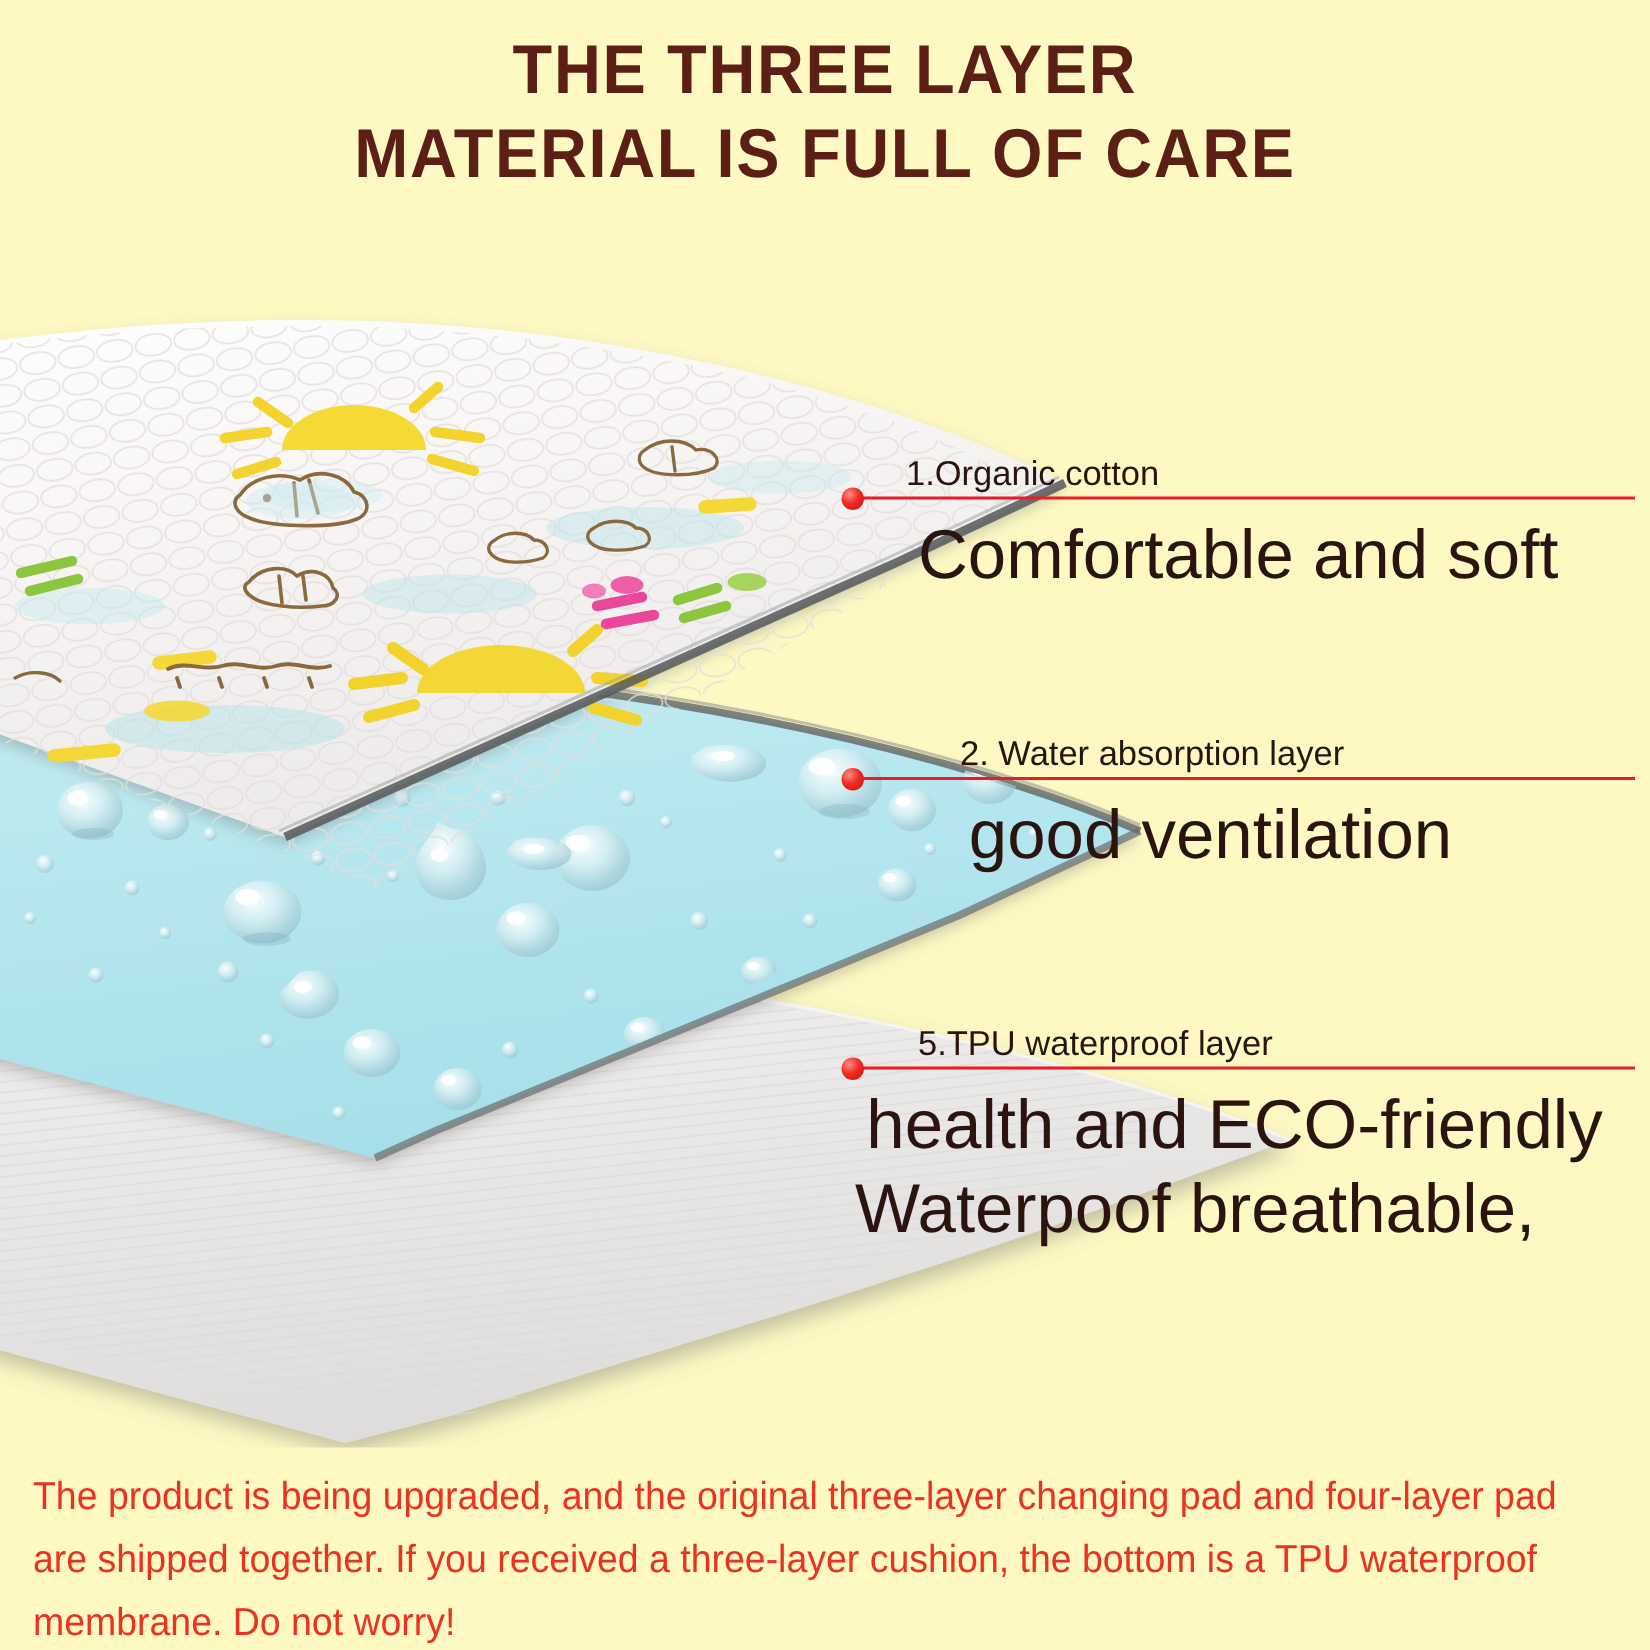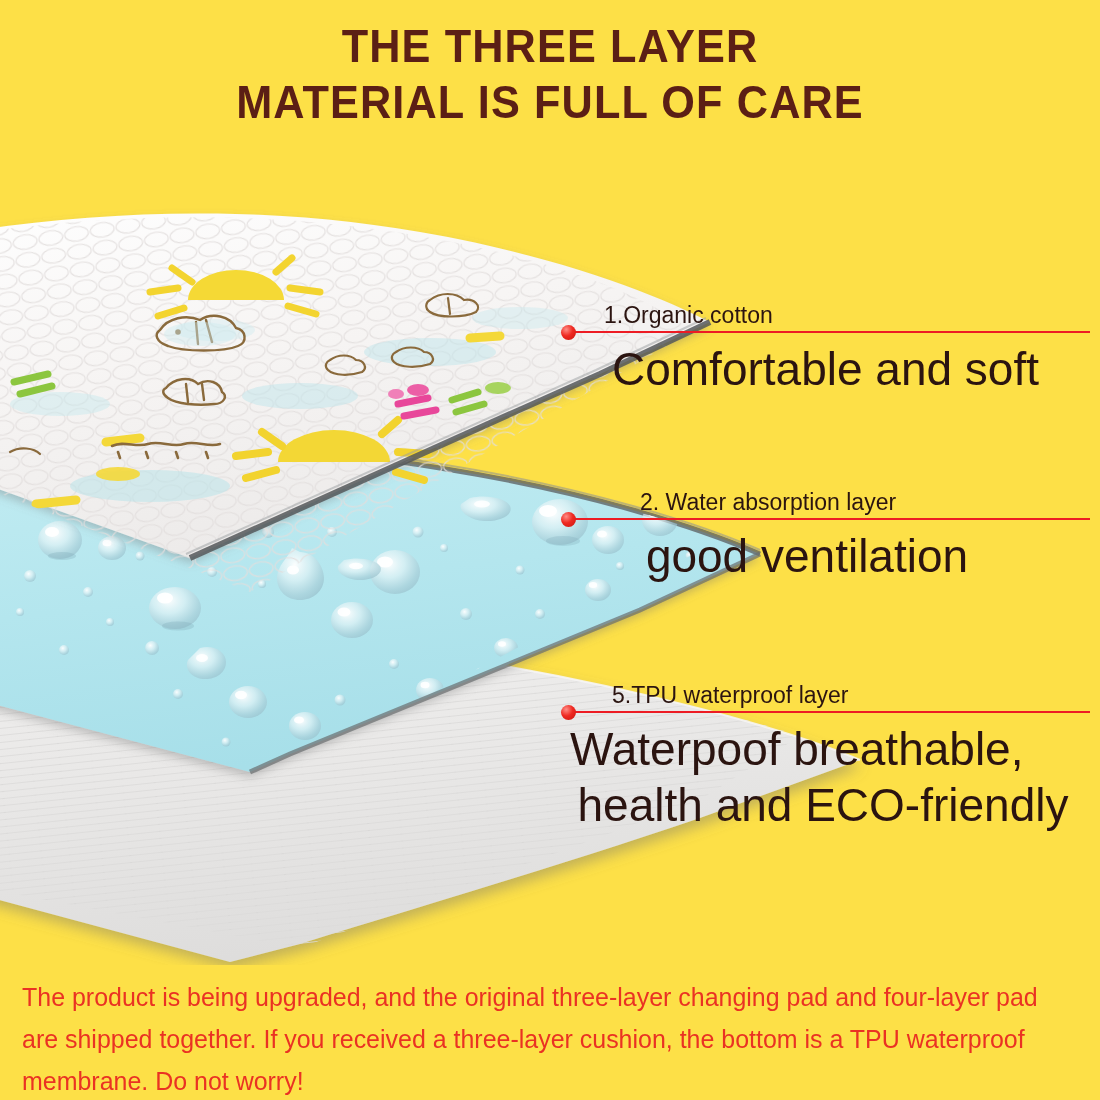--- a/index.html
+++ b/index.html
@@ -4,21 +4,21 @@
 <style>
   html, body {
     margin: 0;
     padding: 0;
     background: #ffffff;
   }
   #page {
     position: relative;
     width: 1100px;
     height: 1100px;
-    background: #fde047;
+    background: #fef9c3;
     overflow: hidden;
     font-family: "Liberation Sans", "DejaVu Sans", sans-serif;
   }
 
   
   #title-block {
     position: absolute;
     top: 18px;
     left: 0;
     width: 1100px;
@@ -439,22 +439,22 @@
     <div class="callout-desc" style="left:-16px; width:510px;">
       <span class="desc-line desc-right">good ventilation</span>
     </div>
   </div>
 
   <div class="callout" style="left:568px; top:711px; width:522px;">
     <div class="callout-line" style="width:522px;"></div>
     <div class="callout-dot"></div>
     <div class="callout-heading" style="left:44px;">5.TPU waterproof layer</div>
     <div class="callout-desc" style="left:2px; width:506px;">
+      <span class="desc-line desc-right">health and ECO-friendly</span>
       <span class="desc-line">Waterpoof breathable,</span>
-      <span class="desc-line desc-right">health and ECO-friendly</span>
     </div>
   </div>
 
   <div id="disclaimer">
     <span>The product is being upgraded, and the original three-layer changing pad and four-layer pad</span>
     <span>are shipped together. If you received a three-layer cushion, the bottom is a TPU waterproof</span>
     <span>membrane. Do not worry!</span>
   </div>
 
 </div>

